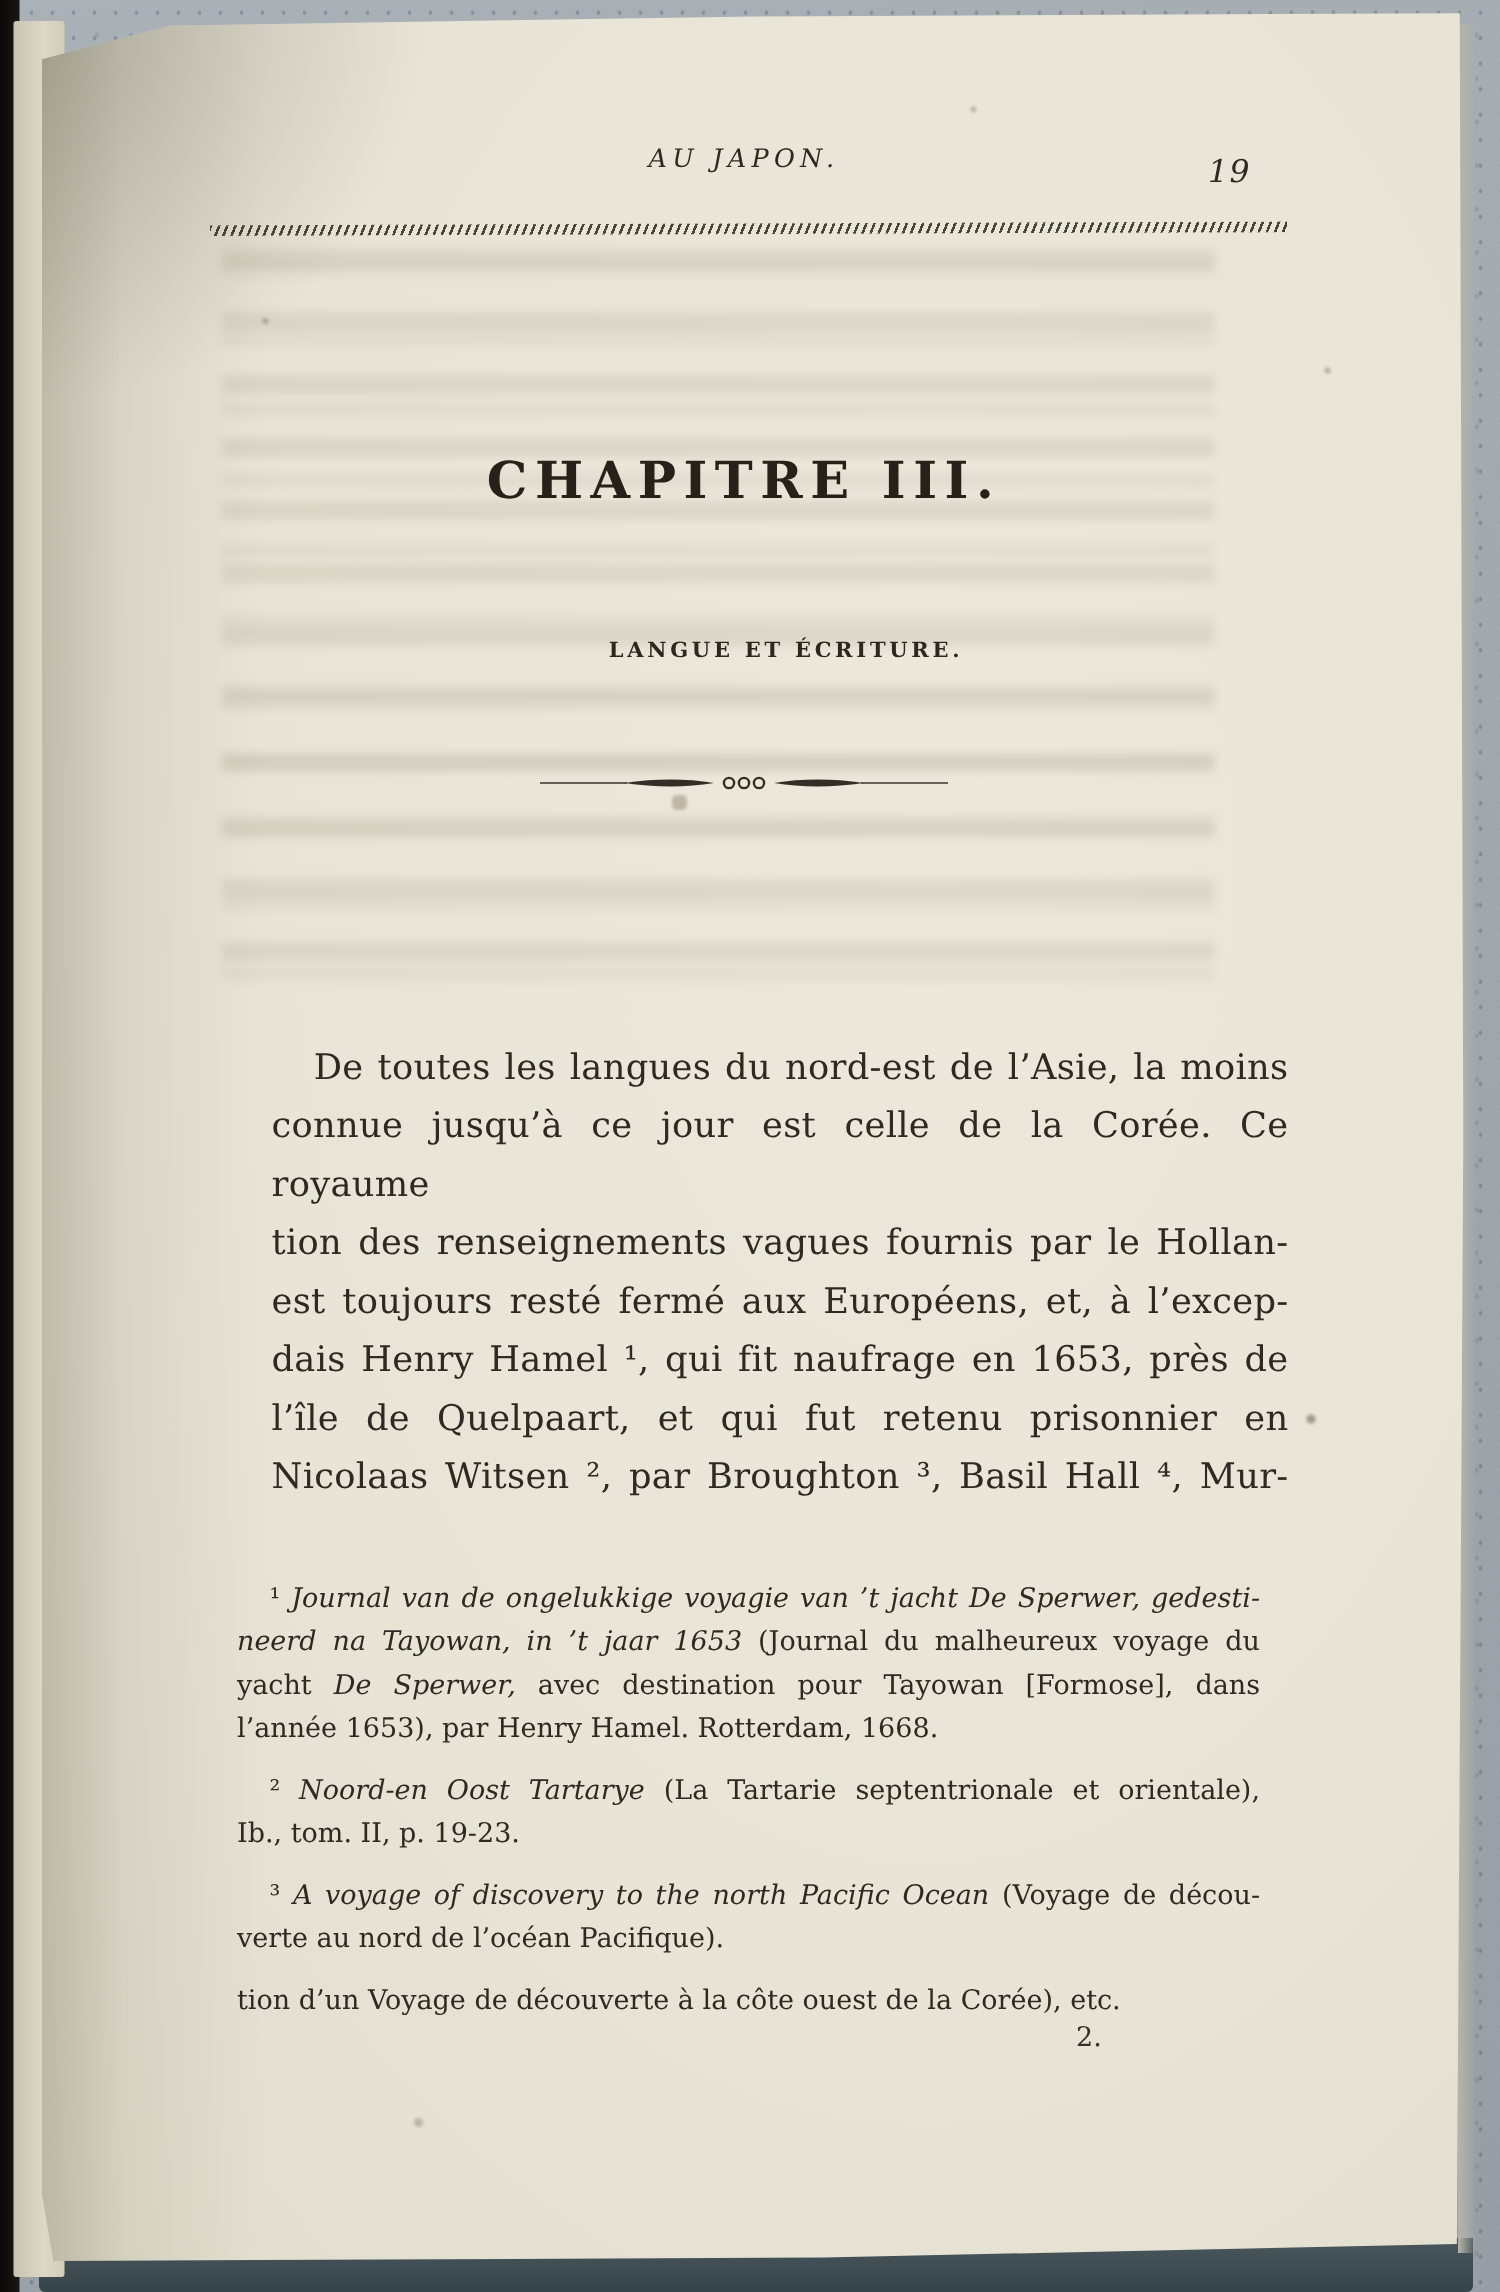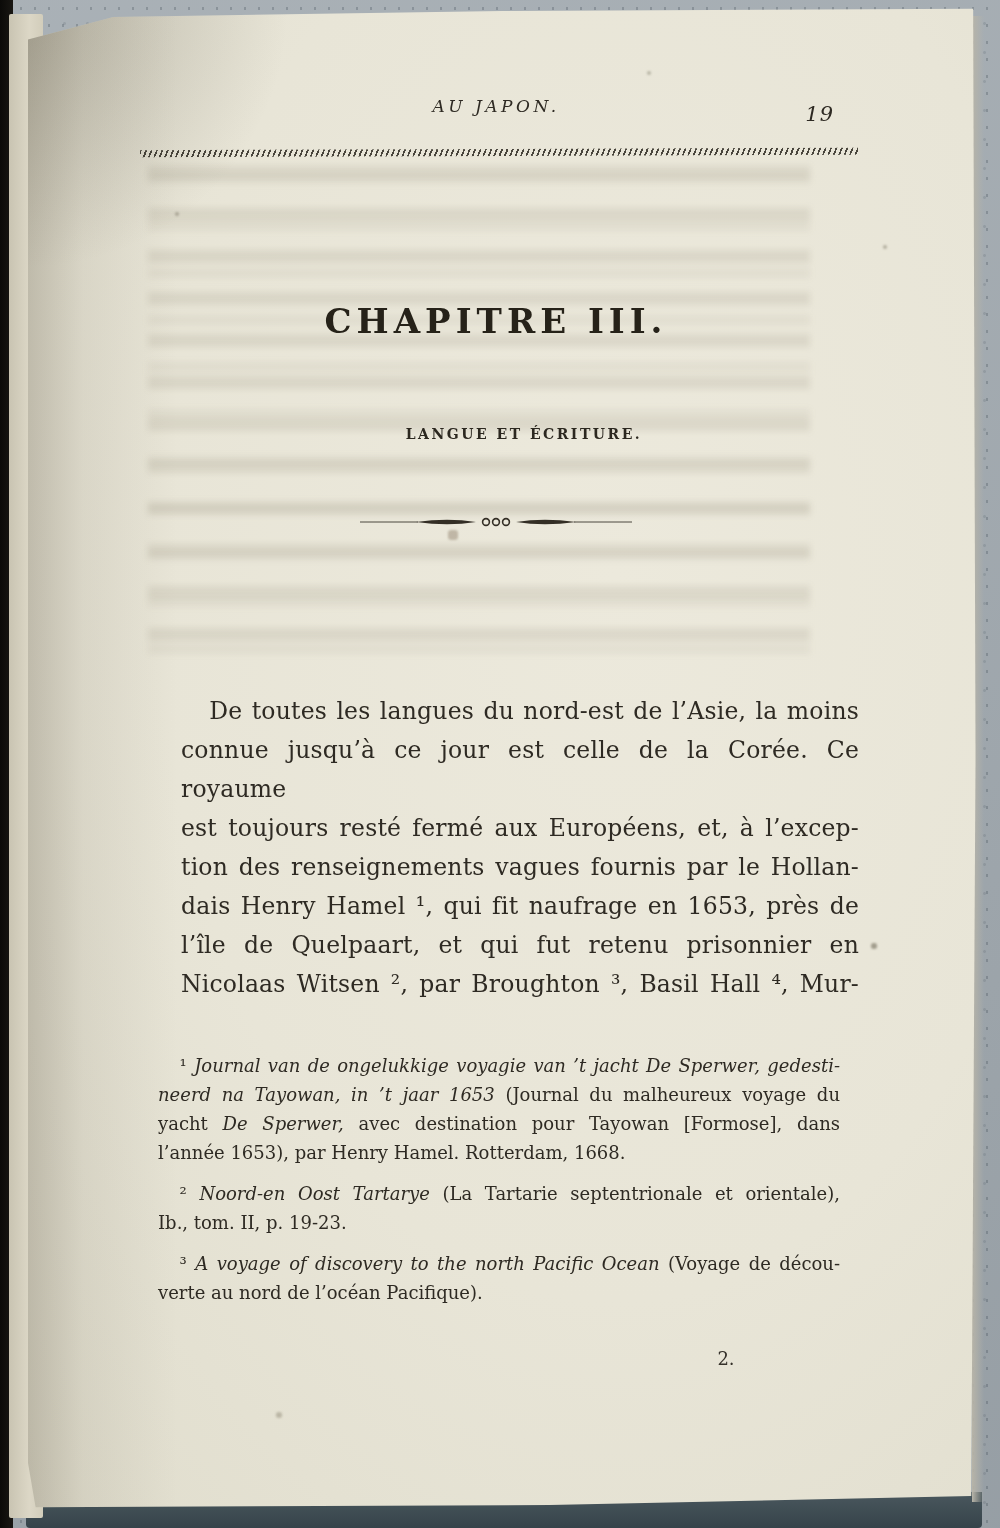--- a/index.html
+++ b/index.html
@@ -142,22 +142,22 @@
           <circle cx="136" cy="8" r="3.4" fill="none" stroke="#332e25" stroke-width="1.6"></circle>
           <circle cx="146" cy="8" r="3.4" fill="none" stroke="#332e25" stroke-width="1.6"></circle>
           <path d="M156 8 Q184 3.4 216 8 Q184 12.6 156 8 Z" fill="#332e25"></path>
           <line x1="214" y1="8" x2="272" y2="8" stroke="#3a352c" stroke-width="0.9"></line>
         </svg>
       </div>
 
       <div class="body-text">
           <div class="tline j ind"><span>De toutes les langues du nord-est de l’Asie, la moins</span></div>
           <div class="tline j"><span>connue jusqu’à ce jour est celle de la Corée. Ce royaume</span></div>
+          <div class="tline j"><span>tion des renseignements vagues fournis par le Hollan-</span></div>
           <div class="tline j"><span>est toujours resté fermé aux Européens, et, à l’excep-</span></div>
-          <div class="tline j"><span>tion des renseignements vagues fournis par le Hollan-</span></div>
           <div class="tline j"><span>dais Henry Hamel ¹, qui fit naufrage en 1653, près de</span></div>
           <div class="tline j"><span>l’île de Quelpaart, et qui fut retenu prisonnier en</span></div>
           <div class="tline j"><span>Nicolaas Witsen ², par Broughton ³, Basil Hall ⁴, Mur-</span></div>
         </div>
 
       <div class="footnotes">
           <div class="footnote">
             <div class="tline j ind"><span>¹ </span><span class="it">Journal van de ongelukkige voyagie van ’t jacht De Sperwer, gedesti-</span></div>
             <div class="tline j"><span class="it">neerd na Tayowan, in ’t jaar 1653 </span><span>(Journal du malheureux voyage du</span></div>
             <div class="tline j"><span>yacht </span><span class="it">De Sperwer,</span><span> avec destination pour Tayowan [Formose], dans</span></div>
@@ -165,19 +165,20 @@
           </div>
           <div class="footnote">
             <div class="tline j ind"><span>² </span><span class="it">Noord-en Oost Tartarye </span><span>(La Tartarie septentrionale et orientale),</span></div>
             <div class="tline"><span>Ib., tom. II, p. 19-23.</span></div>
           </div>
           <div class="footnote">
             <div class="tline j ind"><span>³ </span><span class="it">A voyage of discovery to the north Pacific Ocean </span><span>(Voyage de décou-</span></div>
             <div class="tline"><span>verte au nord de l’océan Pacifique).</span></div>
           </div>
           <div class="footnote">
+            <div class="tline"><span>tion d’un Voyage de découverte à la côte ouest de la Corée), etc.</span></div>
           </div>
         </div>
 
       <div class="signature">2.</div>
     </div>
   </div>
 </div>
 
 </body></html>

